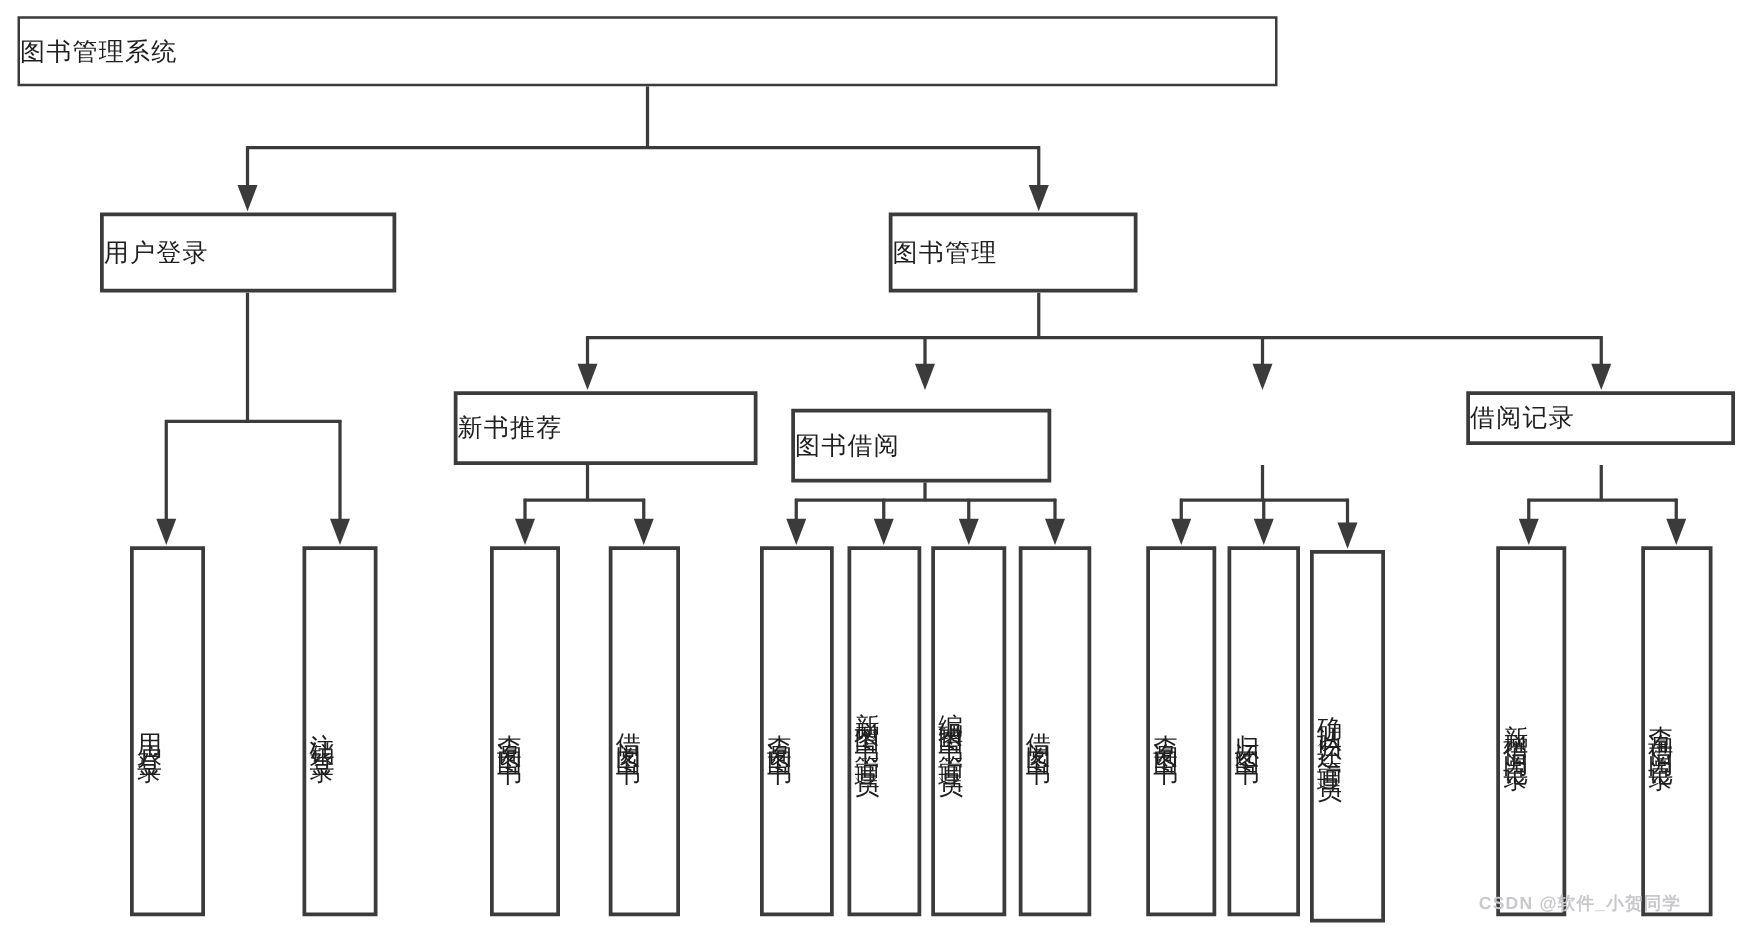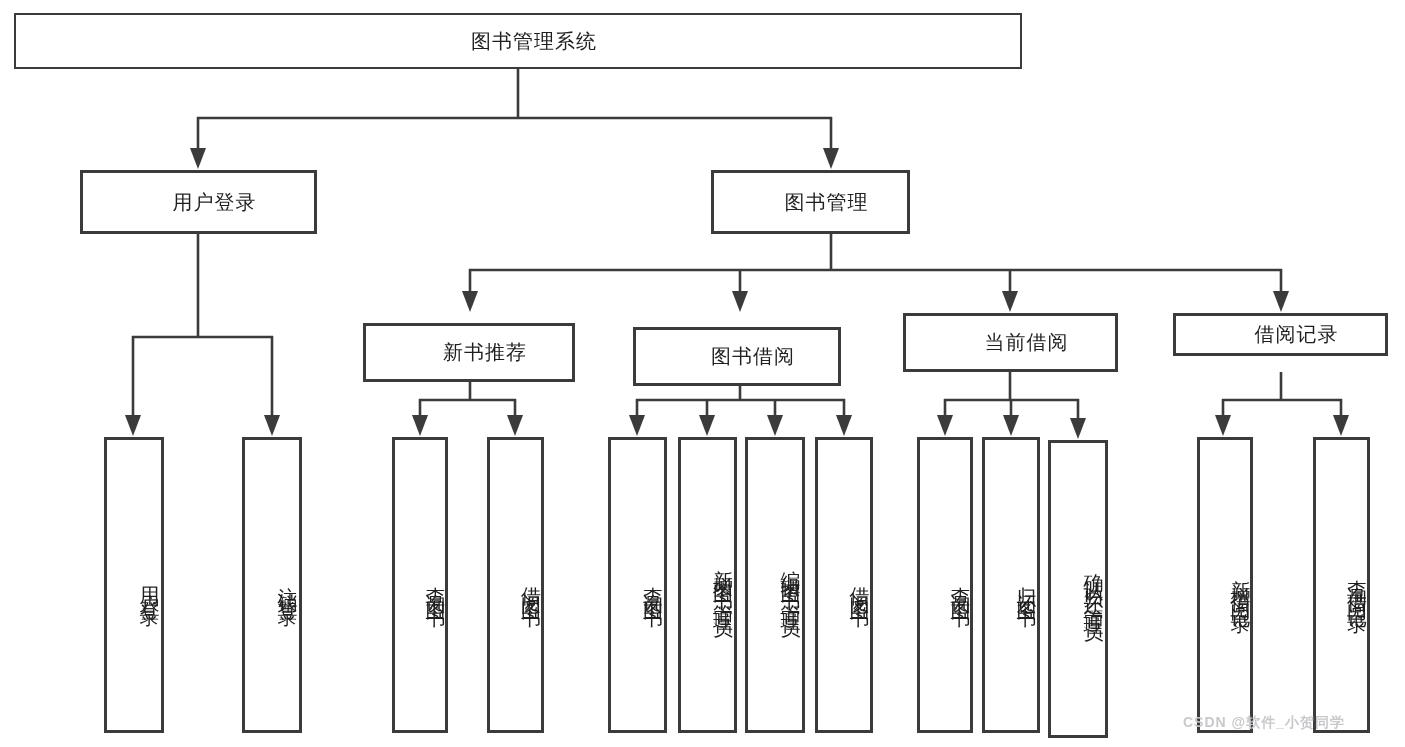--- a/index.html
+++ b/index.html
@@ -18,23 +18,22 @@
     color:var(--text);
   }
   .connectors{position:absolute;left:0;top:0;z-index:1;}
   .connectors line{stroke:var(--line);stroke-width:2.6;}
   .connectors polygon{fill:var(--line);}
   .node{
     position:absolute;
     box-sizing:border-box;
     background:var(--bg);
     border:3px solid var(--line);
-    display:flex;align-items:center;justify-content:center;
+    display:flex;align-items:center;justify-content:flex-start;
     z-index:2;
-    padding-left:32px;
   }
   .node.h{font-size:20px;letter-spacing:1px;}
   .node.root{border-width:2px;}
   .vtext{
     writing-mode:vertical-rl;
     text-orientation:mixed;
     font-size:20px;
     letter-spacing:7px;
     line-height:1.2;
     white-space:nowrap;
@@ -121,28 +120,25 @@
     <span>图书管理系统</span>
   </div>
 
   <div class="node h" style="left:80px;top:170px;width:237px;height:64px">
     <span>用户登录</span>
   </div>
   <div class="node h" style="left:711px;top:170px;width:199px;height:64px">
     <span>图书管理</span>
   </div>
 
-  <div class="node h" style="left:363px;top:323px;width:212px;height:59px">
+  <div class="node h" style="left:363px;top:313px;width:243px;height:59px">
     <span>新书推荐</span>
   </div>
   <div class="node h" style="left:633px;top:327px;width:208px;height:59px">
     <span>图书借阅</span>
-  </div>
-  <div class="node h" style="left:903px;top:313px;width:215px;height:59px">
-    <span>当前借阅</span>
   </div>
   <div class="node h" style="left:1173px;top:313px;width:215px;height:43px">
     <span>借阅记录</span>
   </div>
 
   <div class="node v" style="left:104px;top:437px;width:60px;height:296px">
     <span class="vtext">用户登录</span>
   </div>
   <div class="node v" style="left:242px;top:437px;width:60px;height:296px">
     <span class="vtext">注销登录</span>

